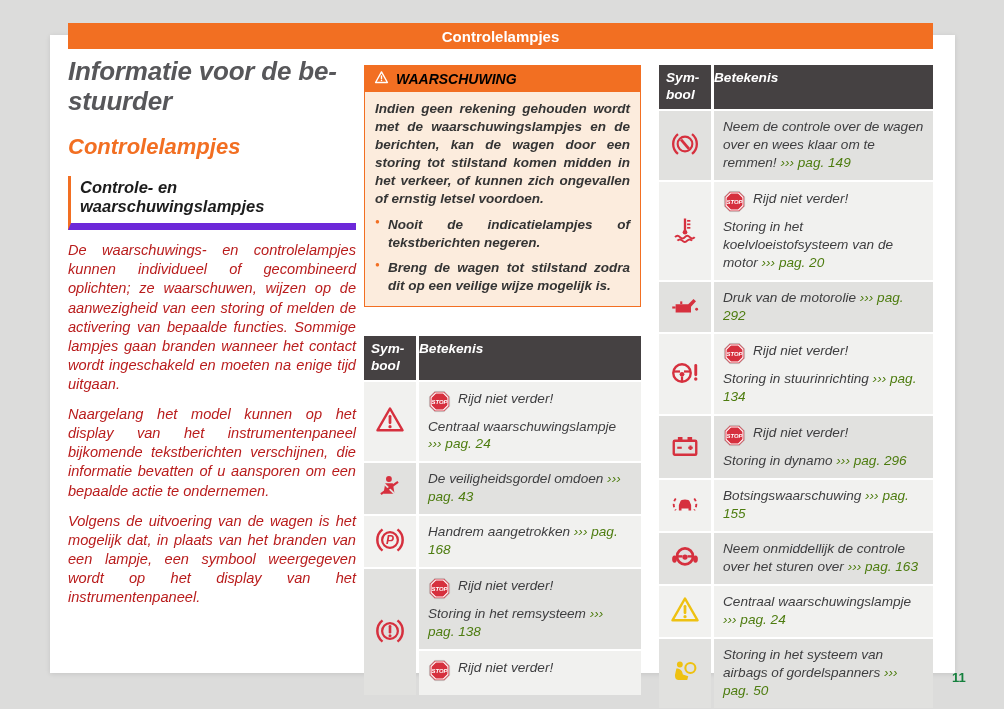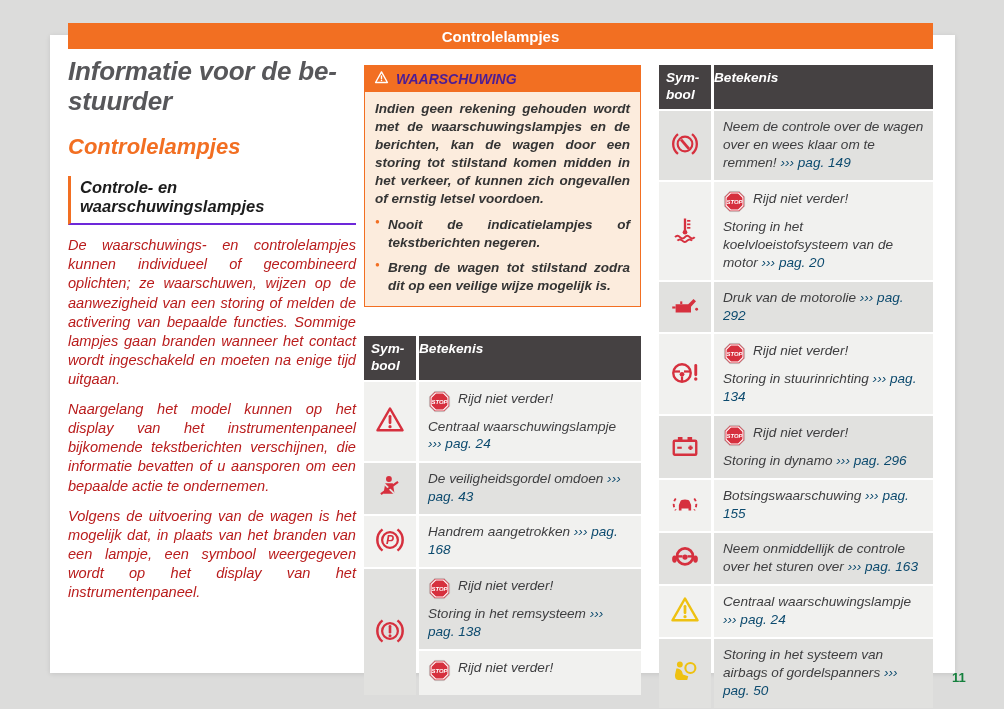--- a/index.html
+++ b/index.html
@@ -16,26 +16,26 @@
           background:#f26f22; color:#fff; font-weight:bold; font-size:15px;
           display:flex; align-items:center; justify-content:center; z-index:3; }
   .col { position:absolute; z-index:2;font-style:italic; }
   .col-left  { left:68px;  top:57px; width:288px; }
   .col-mid   { left:364px; top:65px; width:277px; }
   .col-right { left:659px; top:65px; width:274px; }
 
   h1.chapter { margin:0; font-size:26px; line-height:1.14; font-weight:bold; color:#57575a; letter-spacing:-0.2px; }
   h2.section { margin:18px 0 0; font-size:22px; font-weight:bold; color:#f26f22; }
   .subsection { margin-top:16px; font-size:16.5px; font-weight:bold; color:#1c1c1c;
-          border-left:3px solid #f26f22; border-bottom:2px solid #6d28d9;
+          border-left:3px solid #f26f22; border-bottom:7px solid #6d28d9;
           padding:2px 0 7px 9px; }
   .bodytext { margin:11px 0 0; font-size:14.6px; line-height:1.31; color:#b91c1c; text-align:justify; }
 
   .warnbox { border:1px solid #f26f22; }
-  .warnhead { background:#f26f22; color:#4c1d95; font-weight:bold; font-size:14px;
+  .warnhead { background:#f26f22; color:#000000; font-weight:bold; font-size:14px;
           display:flex; align-items:center; gap:7px; padding:4px 9px; }
   .warnbody { background:#fcecdd; padding:8px 10px 11px; font-size:13.5px; font-weight:600;
           color:#343434; line-height:1.33; text-align:justify; }
   .warnbody p { margin:0; }
   .warnbody ul { margin:8px 0 0; padding:0; list-style:none; }
   .warnbody li { position:relative; padding-left:13px; margin-top:7px; }
   .warnbody li::before { content:"●"; position:absolute; left:0; top:1px; font-size:8px; color:#f26f22; }
 
   .symtable { display:flex; flex-direction:column; gap:2px; font-size:13.6px; }
   .col-mid .symtable { margin-top:29px; }
@@ -43,21 +43,21 @@
   .hcell { background:#454142; color:#fff; font-weight:bold; line-height:1.25; padding:5px 7px; }
   .hcell.sym { width:52px; flex:none; }
   .hcell.mean { flex:1; padding-left:0; }
   .scell { width:52px; flex:none; display:flex; align-items:center; justify-content:center; gap:1px; padding:4px 1px; }
   .stack { flex:1; display:flex; flex-direction:column; gap:2px; }
   .tcell { flex:1; padding:7px 9px 8px; color:#3e3e40; line-height:1.32; }
   .bg-light { background:#f1f1ef; }
   .bg-dark  { background:#e1e1df; }
   .stopline { display:flex; gap:7px; margin:1px 0 5px; }
   .stopline svg { display:block; }
-  .link { color:#0c4a6e; }
+  .link { color:#4d7c0f; }
   .pagenum { position:absolute; left:952px; top:670px; font-size:13px; font-weight:bold; color:#15803d; z-index:3; }
 </style>
 </head>
 <body>
 
 <div class="page"></div>
 
 <div class="titlebar">
   <span>Controlelampjes</span>
 </div>

